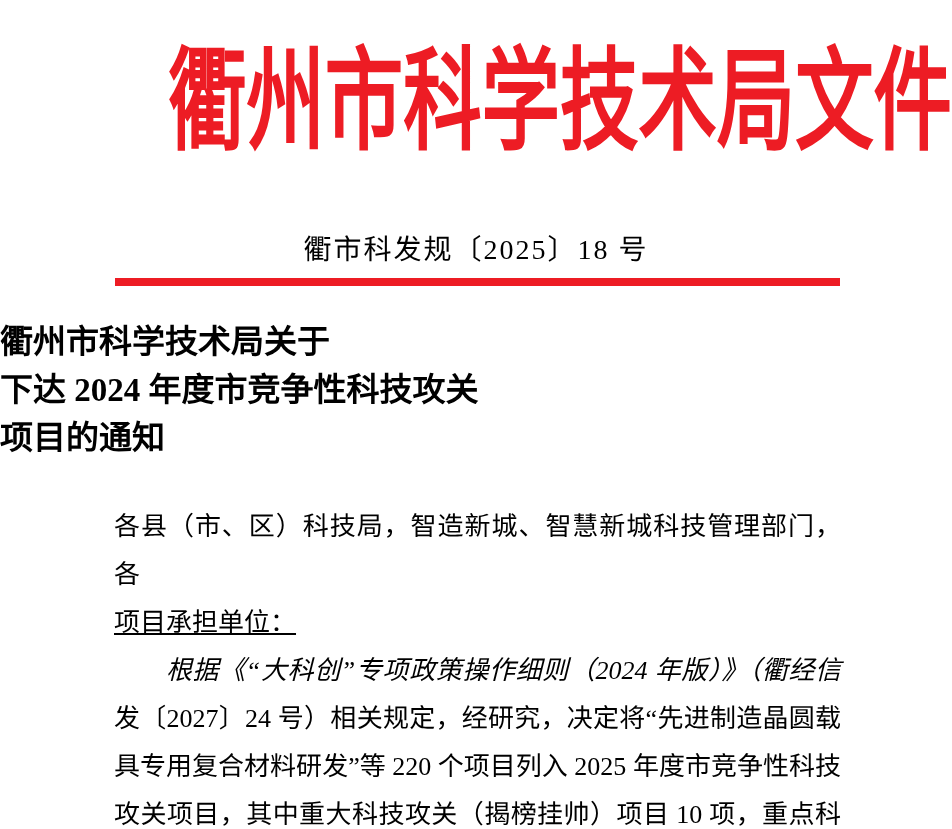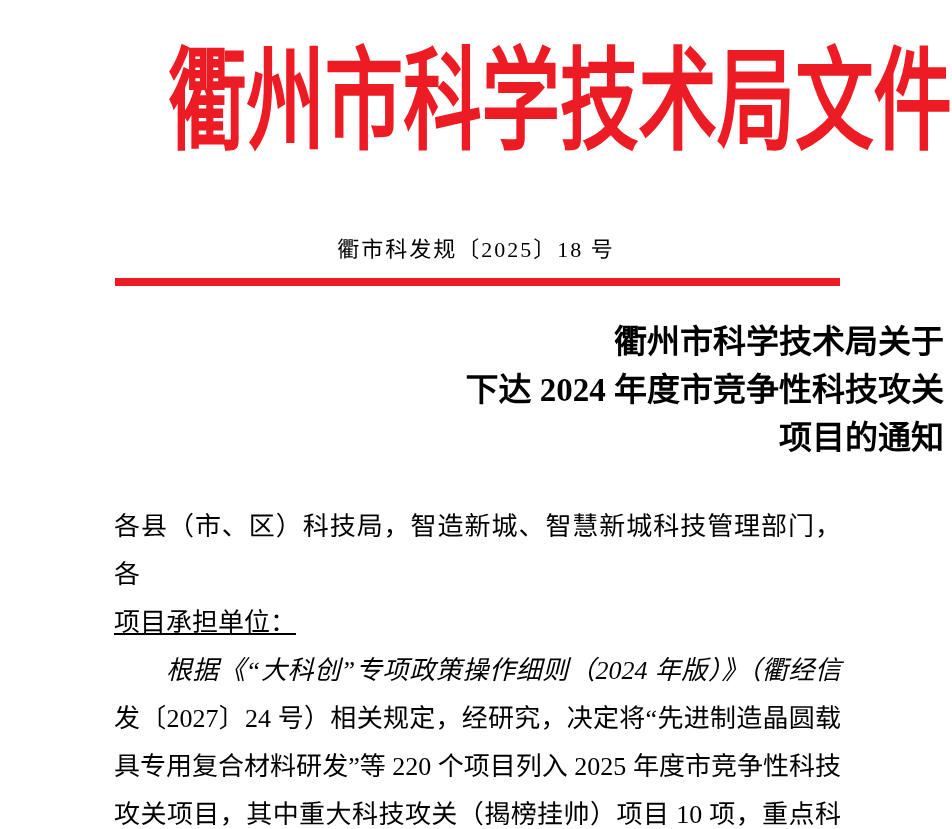--- a/index.html
+++ b/index.html
@@ -39,40 +39,40 @@
   }
   
   .doc-number {
     position: absolute;
     top: 232px;
     left: 0;
     right: 0;
     height: 36px;
     line-height: 36px;
     text-align: center;
-    font-size: 22px;
+    font-size: 28px;
     letter-spacing: 2px;
     color: #000000;
   }
   
   .red-divider {
     position: absolute;
     top: 278px;
     left: 115px;
     width: 725px;
     height: 8px;
     background: #ed1c24;
   }
   
   .doc-title {
     position: absolute;
     top: 318px;
     left: 0;
-    right: 8px;
-    text-align: right;
+    right: 0;
+    text-align: left;
     font-size: 33px;
     font-weight: bold;
     line-height: 48px;
     color: #000000;
   }
   
   .body-text {
     position: absolute;
     top: 503px;
     left: 114px;

